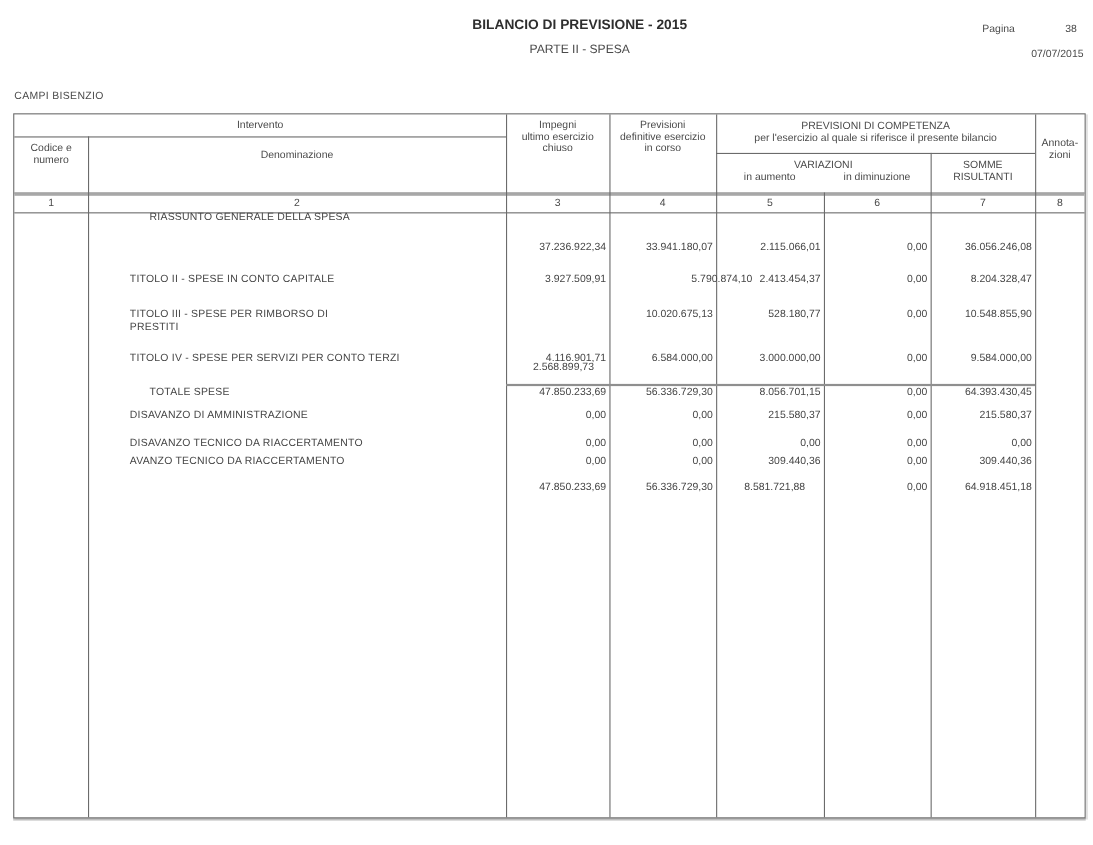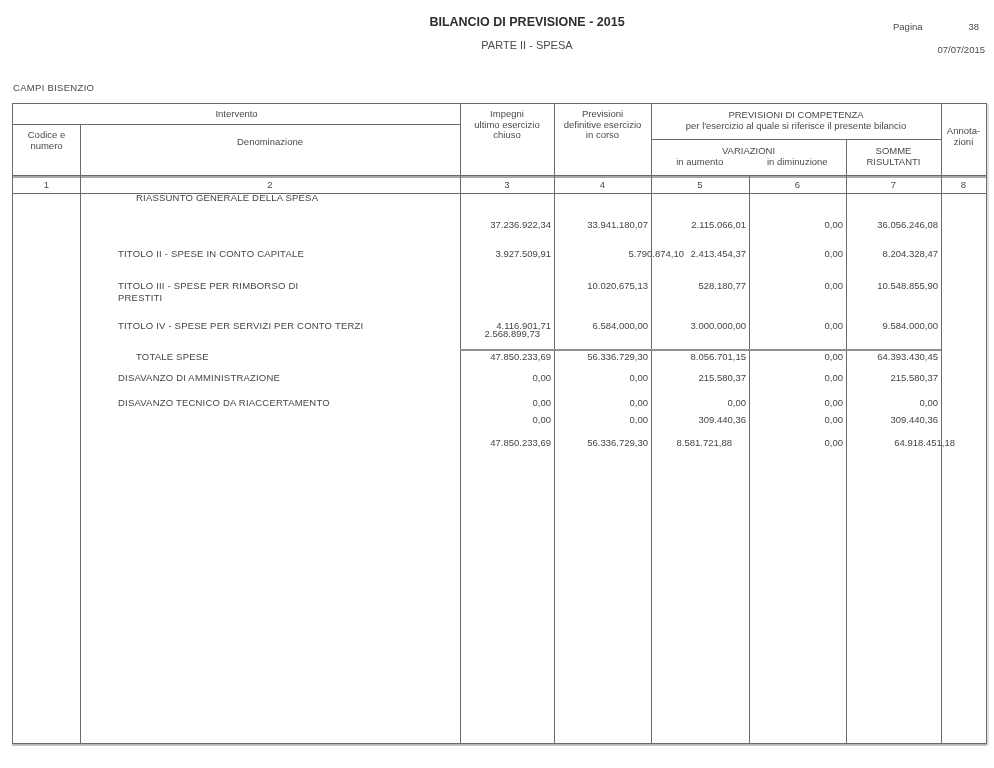--- a/index.html
+++ b/index.html
@@ -151,29 +151,30 @@
         </div>
         <div class="brow" style="top: 293px;">
           <div class="lbl pre" style="left: 105px; width: 338px;">DISAVANZO TECNICO DA RIACCERTAMENTO</div>
           <div class="val" style="left: 447px; width: 91px;">0,00</div>
           <div class="val" style="left: 541px; width: 94px;">0,00</div>
           <div class="val" style="left: 638px; width: 95px;">0,00</div>
           <div class="val" style="left: 736px; width: 94px;">0,00</div>
           <div class="val" style="left: 833px; width: 92px;">0,00</div>
         </div>
         <div class="brow" style="top: 310px;">
+          <div class="lbl pre" style="left: 105px; width: 338px;">AVANZO TECNICO DA RIACCERTAMENTO</div>
           <div class="val" style="left: 447px; width: 91px;">0,00</div>
           <div class="val" style="left: 541px; width: 94px;">0,00</div>
           <div class="val" style="left: 638px; width: 95px;">309.440,36</div>
           <div class="val" style="left: 736px; width: 94px;">0,00</div>
           <div class="val" style="left: 833px; width: 92px;">309.440,36</div>
         </div>
         <div class="brow" style="top: 333px;">
           <div class="val" style="left: 447px; width: 91px;">47.850.233,69</div>
           <div class="val" style="left: 541px; width: 94px;">56.336.729,30</div>
           <div class="val" style="left: 638px; width: 81px;">8.581.721,88</div>
           <div class="val" style="left: 736px; width: 94px;">0,00</div>
-          <div class="val" style="left: 833px; width: 92px; padding-left: 17px;">64.918.451,18</div>
+          <div class="val" style="left: 833px; width: 92px;">64.918.451,18</div>
         </div>
       </div>
 
   </div>
 </div>
 
 </body></html>

